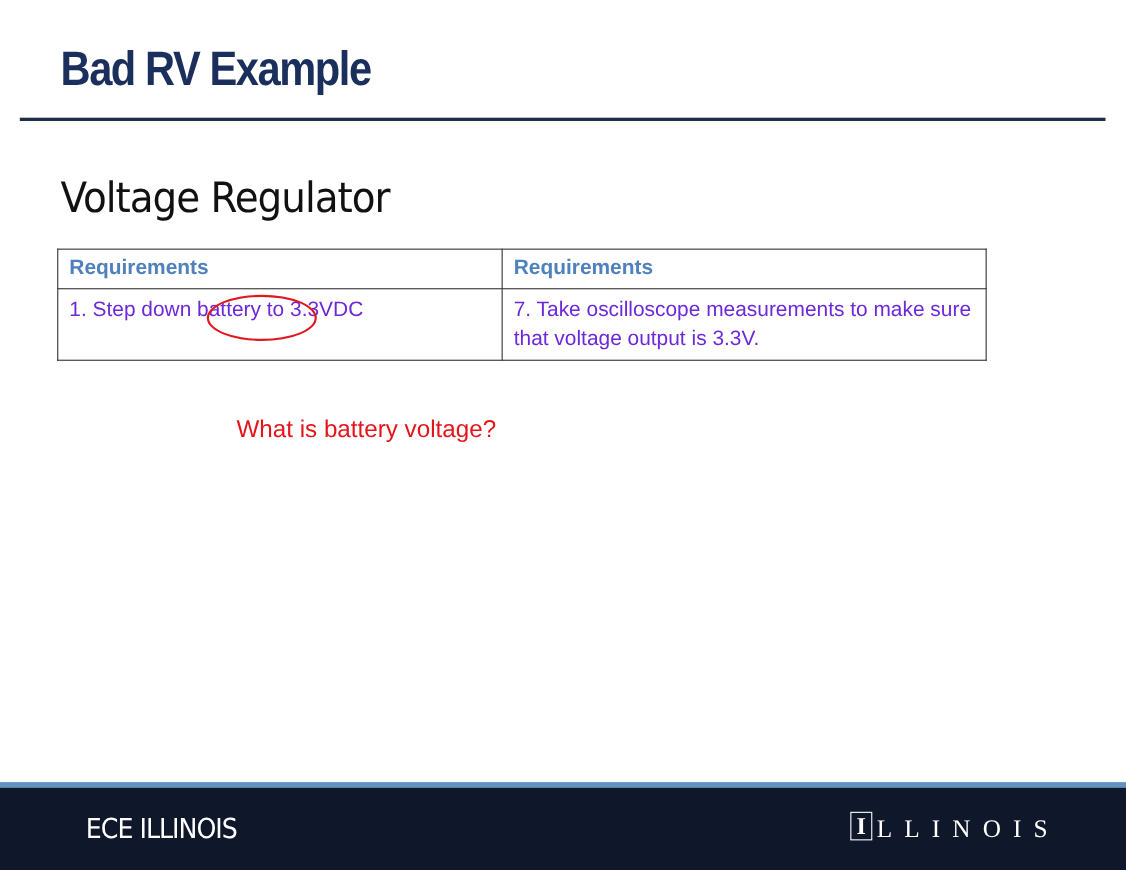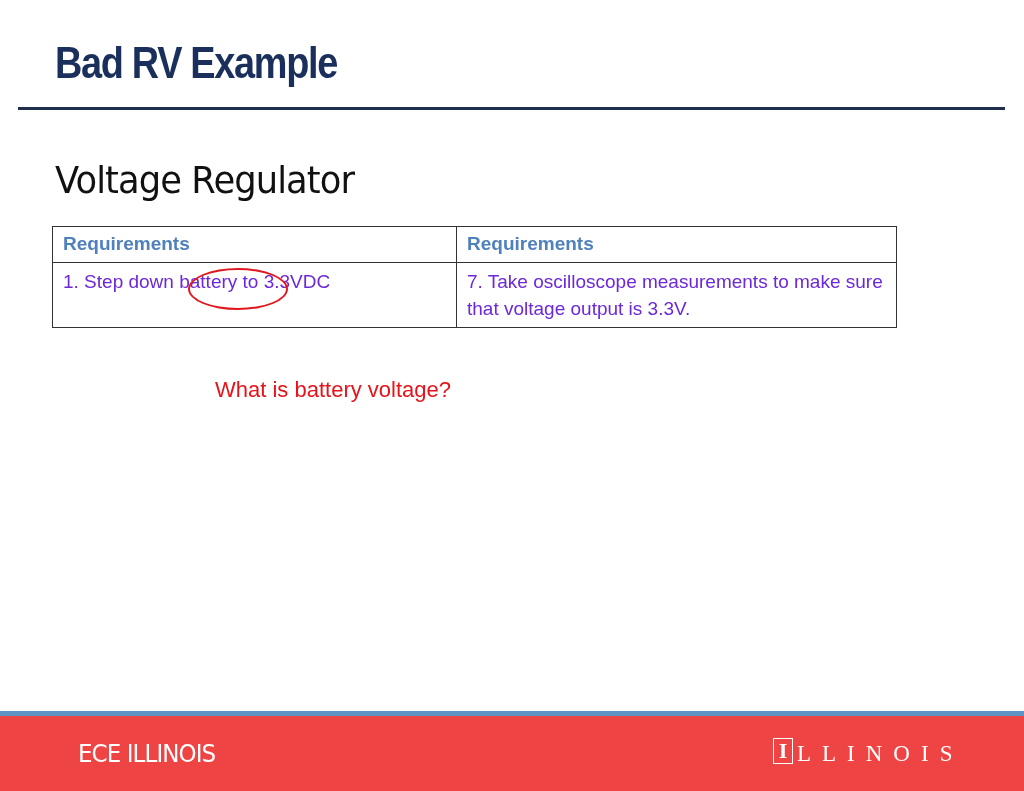--- a/index.html
+++ b/index.html
@@ -48,21 +48,21 @@
       position: absolute; left: 199px; top: 377px;
       font-family: "Liberation Sans", sans-serif;
       font-size: 22px; color: #e5141b; white-space: nowrap; margin-left: 16px;
     }
     .footer-strip {
       position: absolute; left: 0; top: 711px; width: 1024px; height: 5px;
       background: #5f93c6;
     }
     .footer {
       position: absolute; left: 0; top: 716px; width: 1024px; height: 75px;
-      background: #ef4444;
+      background: #0f172a;
     }
     .footer-left {
       position: absolute; left: 78px; top: 23px;
       font-family: "DejaVu Sans", sans-serif; color: #fff;
       font-size: 25px; letter-spacing: -1px; white-space: nowrap;
       transform: scaleX(0.92); transform-origin: left top;
     }
     .footer-right {
       position: absolute; left: 773px; top: 22px; display: flex; align-items: flex-end;
     }

